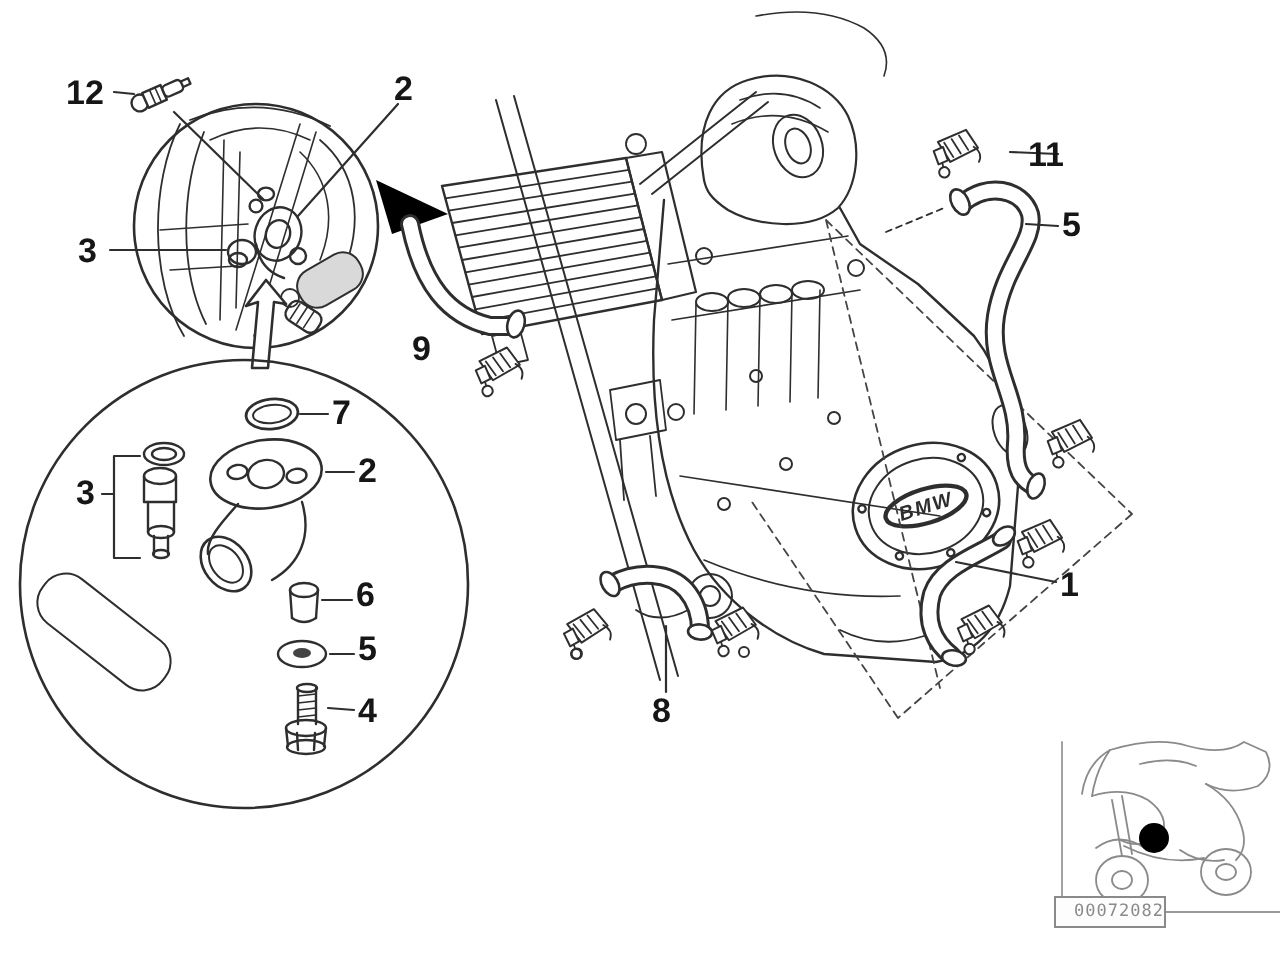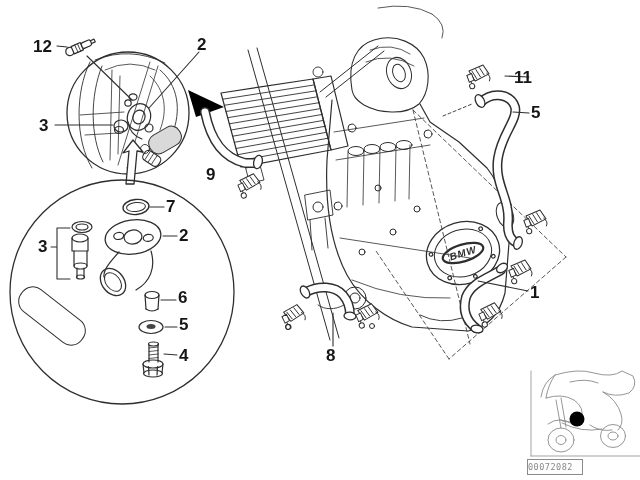--- a/index.html
+++ b/index.html
@@ -1,23 +1,23 @@
 <!DOCTYPE html>
 <html><head>
 <meta charset="utf-8">
 <style>
   html,body{margin:0;padding:0;background:#fff;}
   .stage{position:relative;width:640px;height:480px;background:#fff;overflow:hidden;
          font-family:"Liberation Sans",sans-serif;}
   .stage svg{position:absolute;left:0;top:0;}
   .co{position:absolute;font:bold 17px "Liberation Sans",sans-serif;color:#161616;
       line-height:1;cursor:pointer;user-select:none;}
-  .partnum{position:absolute;left:527px;top:459px;width:54px;height:14px;
+  .partnum{position:absolute;left:527px;top:448px;width:54px;height:14px;
            border:1px solid #8a8a8a;background:#fdfdfd;display:flex;
-           align-items:center;justify-content:flex-start;}
+           align-items:center;justify-content:flex-end;}
   .partnum span{font:8.5px "DejaVu Sans Mono",monospace;color:#8a8a8a;letter-spacing:.5px;}
 </style>
 </head>
 <body>
 
 <div class="stage">
 
 <svg width="640" height="480" viewBox="0 0 640 480" fill="none" stroke="#2e2e2e" stroke-width="1.2" stroke-linecap="round" stroke-linejoin="round">
 
   <defs>

